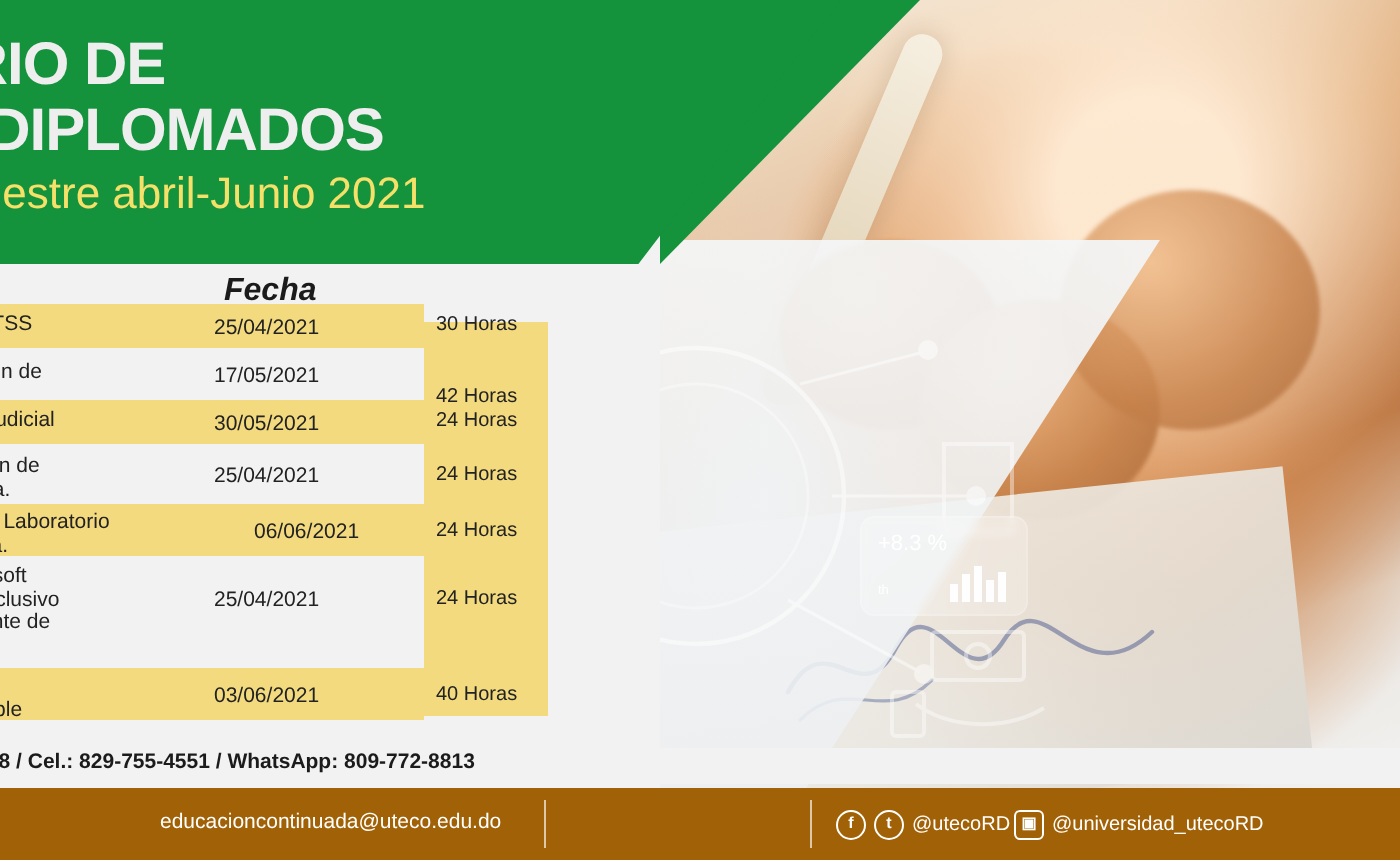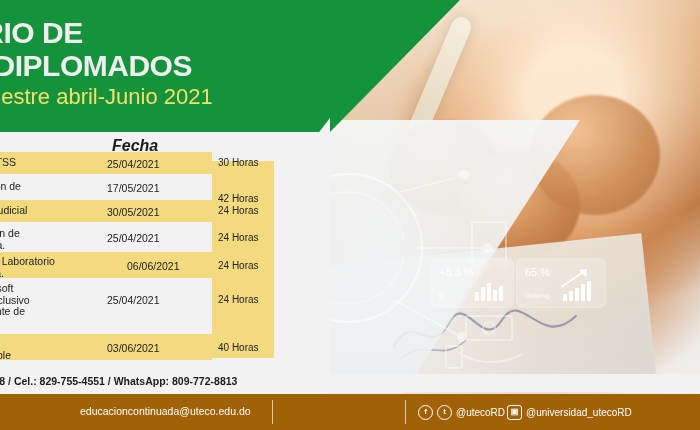--- a/index.html
+++ b/index.html
@@ -209,35 +209,20 @@
       <span class="card-sub" style="left:8px;top:33px;">th</span>
       <span class="bars" style="left:44px;top:22px;height:20px;">
         <i style="height:9px"></i>
           <i style="height:14px"></i>
           <i style="height:18px"></i>
           <i style="height:11px"></i>
           <i style="height:15px"></i>
       </span>
     </div>
 
-    <div class="card" style="left:186px;top:258px;width:88px;height:48px;">
-      <span class="card-val" style="left:8px;top:7px;">65 %</span>
-      <span class="card-sub" style="left:8px;top:33px;">Growing</span>
-      <span class="bars" style="left:46px;top:22px;height:20px;">
-        <i style="height:7px"></i>
-          <i style="height:10px"></i>
-          <i style="height:13px"></i>
-          <i style="height:17px"></i>
-          <i style="height:20px"></i>
-      </span>
-      <svg style="position:absolute;left:42px;top:8px;width:36px;height:22px;" viewBox="0 0 36 22">
-        <path d="M2 20 L26 4" stroke="#ffffff" stroke-width="1.6" fill="none"></path>
-        <path d="M20 3 L28 2 L27 10 Z" fill="#ffffff"></path>
-      </svg>
-    </div>
   </div>
 
   <div class="header"></div>
   <div class="title">
     <span class="l1">DARIO DE</span>
     <span class="l2">S Y DIPLOMADOS</span>
   </div>
   <div class="subtitle">Trimestre abril-Junio 2021</div>
 
   <div class="table">

